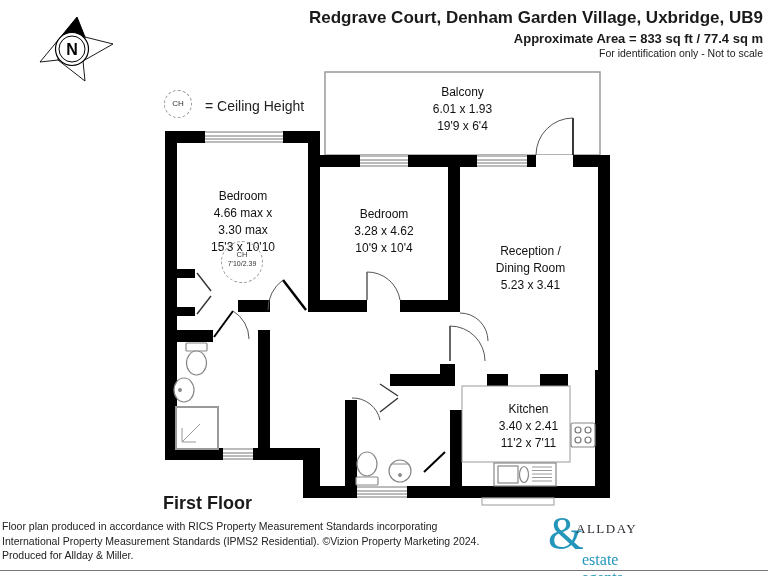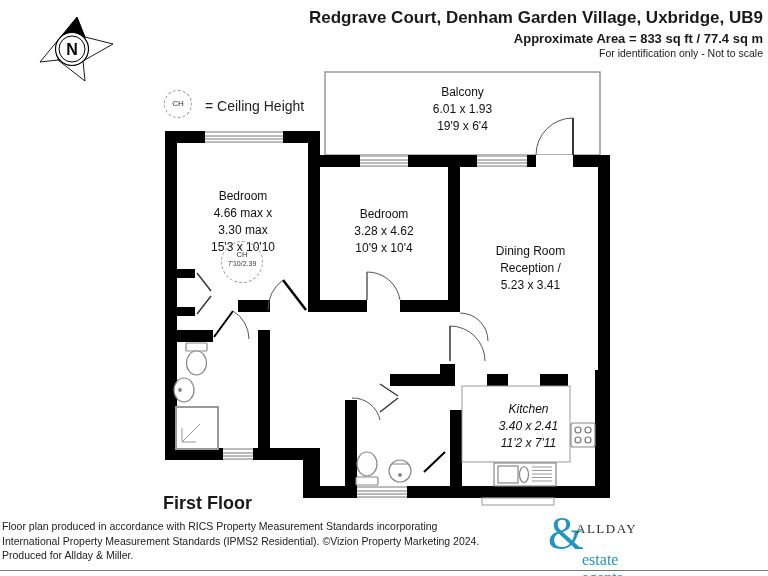--- a/index.html
+++ b/index.html
@@ -13,21 +13,21 @@
   
   #ch-circle{left:164px;top:90px;width:26px;height:26px;border:1px dashed #999;border-radius:50%;
              font-size:8px;text-align:center;line-height:26px;color:#333;}
   #ch-label{left:205px;top:98px;font-size:14px;color:#222;}
   
   .room-label{text-align:center;font-size:12px;line-height:17px;color:#111;}
   #lbl-balcony{left:390px;top:84px;width:145px;text-align:center;}
   #lbl-bed1{left:173px;top:188px;width:140px;}
   #lbl-bed2{left:314px;top:206px;width:140px;}
   #lbl-rec{left:458px;top:243px;width:145px;}
-  #lbl-kitchen{left:456px;top:401px;width:145px;font-style:italic;}
+  #lbl-kitchen{left:456px;top:401px;width:145px;}
   #bed1-ch{left:221px;top:241px;width:42px;height:42px;border:1px dashed #999;border-radius:50%;
            text-align:center;padding-top:8px;box-sizing:border-box;color:#333;}
   #bed1-ch .l1{font-size:7.5px;line-height:9px;}
   #bed1-ch .l2{font-size:7px;line-height:9px;}
   
   #floor-label{left:163px;top:493px;font-size:18px;font-weight:bold;}
   #footer-text{left:2px;top:519px;font-size:10.5px;line-height:14.5px;color:#222;}
   #bottom-rule{left:0;top:570px;width:768px;height:1px;background:#777;}
   
   #logo{left:548px;top:514px;width:110px;height:52px;font-family:"Liberation Serif",serif;}
@@ -236,22 +236,22 @@
     <div class="l2">7'10/2.39</div>
   </div>
 
   <div class="abs room-label" id="lbl-bed2">
     <div>Bedroom</div>
     <div>3.28 x 4.62</div>
     <div>10'9 x 10'4</div>
   </div>
 
   <div class="abs room-label" id="lbl-rec">
+    <div>Reception /</div>
     <div>Dining Room</div>
-    <div>Reception /</div>
     <div>5.23 x 3.41</div>
   </div>
 
   <div class="abs room-label" id="lbl-kitchen">
     <div>Kitchen</div>
     <div>3.40 x 2.41</div>
     <div>11'2 x 7'11</div>
   </div>
 
   <div class="abs" id="floor-label">First Floor</div>

